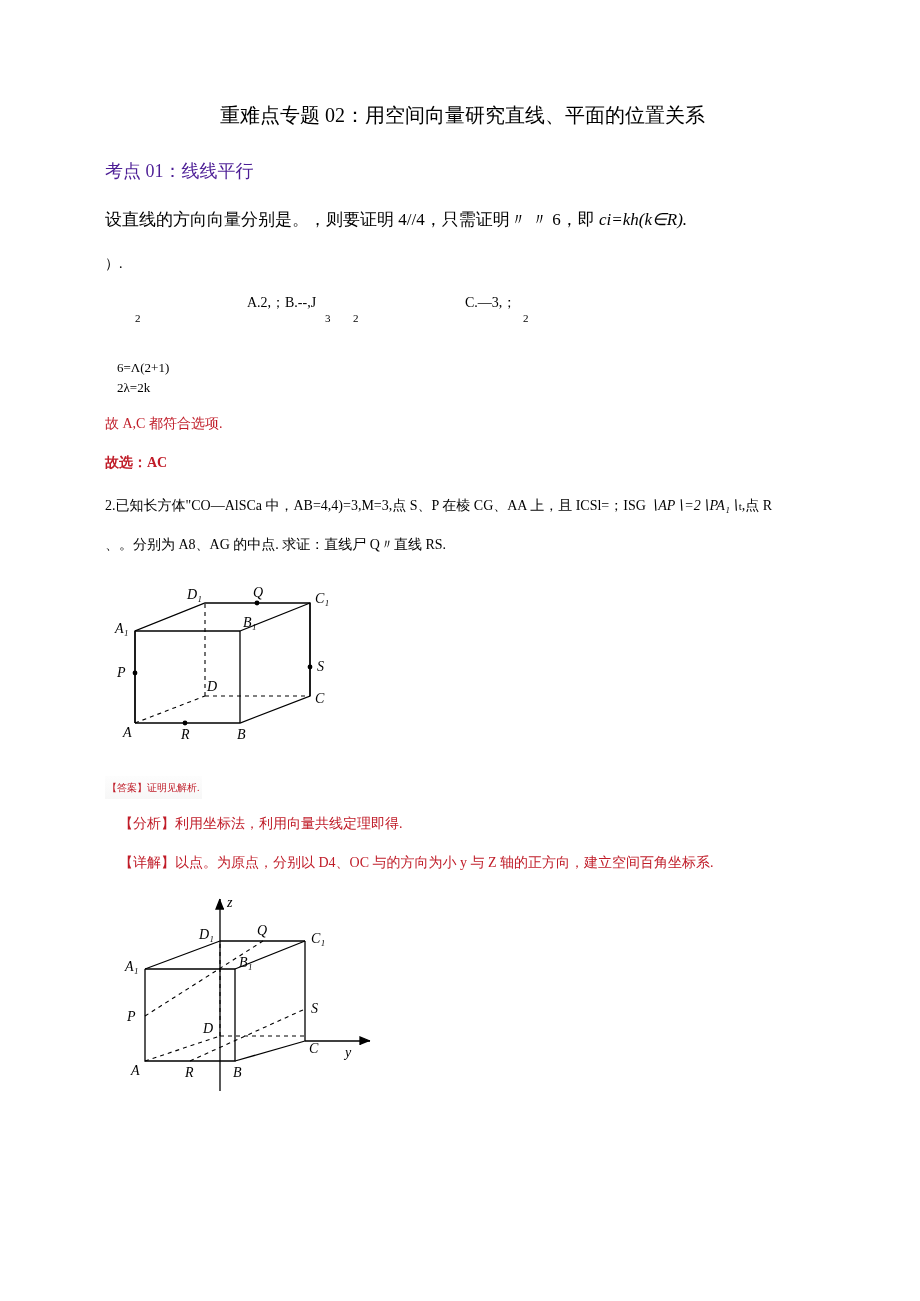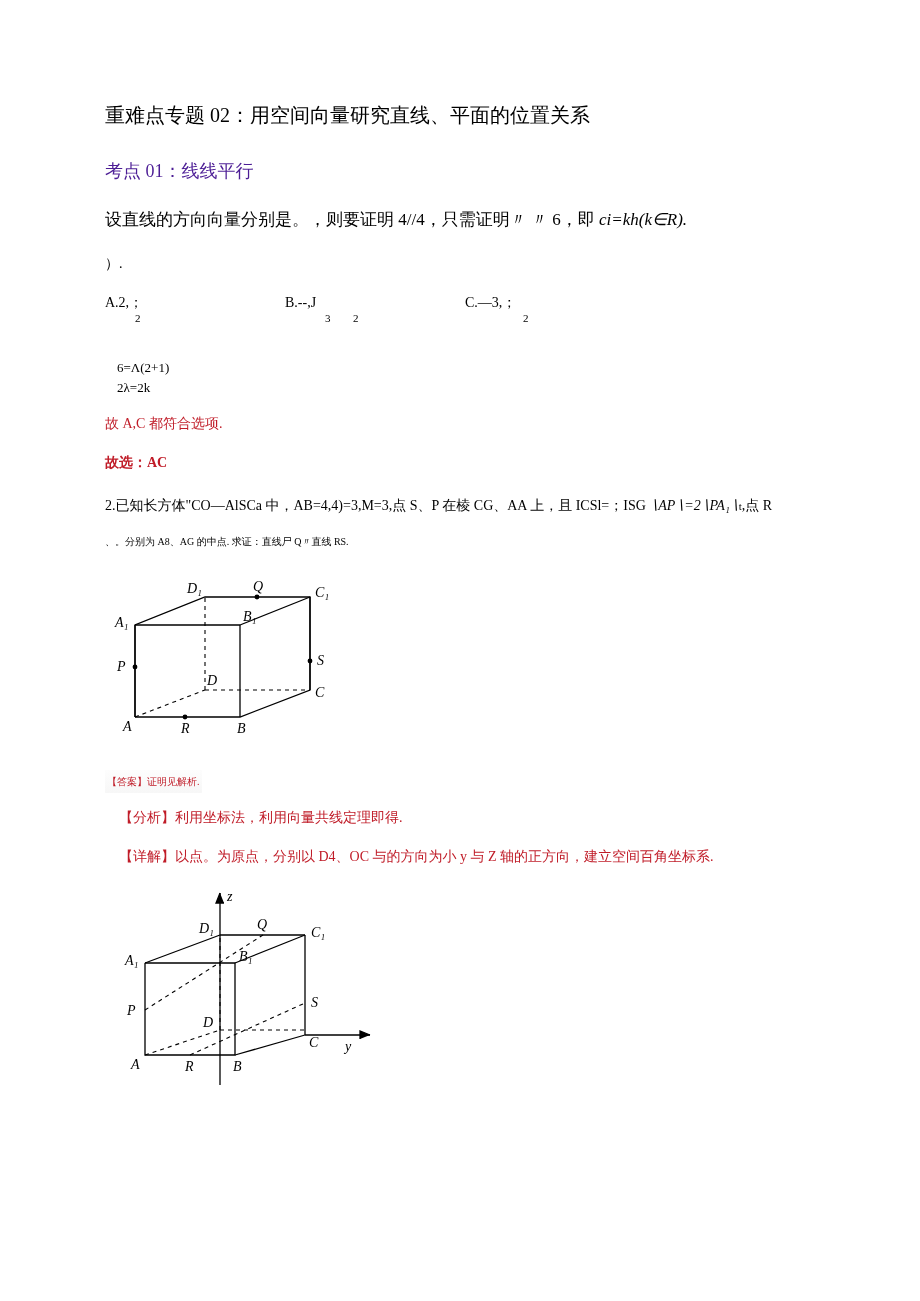--- a/index.html
+++ b/index.html
@@ -5,40 +5,40 @@
     * { margin: 0; padding: 0; box-sizing: border-box; }
     body {
       width: 920px;
       background: #fff;
       font-family: "SimSun", "Times New Roman", serif;
       font-size: 15px;
       color: #000;
       padding: 100px 100px 40px 105px;
       line-height: 1.5;
     }
-    .title { font-size: 20px; margin-bottom: 28px; font-family: "SimSun", serif; }
+    .title { font-size: 20px; text-align: center; margin-bottom: 28px; font-family: "SimSun", serif; }
     .kaodian { color: #4c1d95; font-size: 18px; margin-bottom: 22px; font-family: Liberation Serif, serif; }
     .para { margin-bottom: 20px; font-size: 17px; }
     .para-small { margin-bottom: 18px; font-size: 14px; }
     .italic { font-style: italic; font-family: "Times New Roman", serif; }
     .options { display: flex; margin-bottom: 24px; font-size: 14px; position:relative; height:42px;}
     .opt { position:relative; }
     .opt .main { display:inline; }
     .opt .sub { position:absolute; top:18px; font-size:11px; }
-    .optA { flex: 0 0 180px; }
+    .optA { flex: 0 0 180px; text-align: right; }
     .optB { flex: 0 0 180px; }
     .optC { flex: 0 0 180px; }
     .optD { flex: 1; }
     .jiexi-row { display:flex; align-items:flex-start; margin-bottom:14px; font-size:14px; }
     .jiexi-left { flex: 0 0 430px; }
     .jiexi-right { font-size:13px; line-height:1.6;margin-left:12px; }
     .red { color: #c01c28; }
     .red-ital { color: #c01c28; font-style: italic; }
     .q2 { font-size:14px; margin-bottom:18px; }
-    .q2b { font-size:10px; margin-bottom:18px; }
+    .q2b { font-size:14px; margin-bottom:18px; }
     .svgwrap { margin-bottom:6px; }
     .answer-bar { background: linear-gradient(#fdfdfd,#f7f7f7); padding:4px 2px 4px 2px; font-size:10px; margin-bottom:14px; width:fit-content;}
     svg text { font-family: "Times New Roman", serif; font-style: italic; }
     .sub11{font-size:11px;}
   </style>
 </head>
 <body>
 
 <div class="title">重难点专题 02：用空间向量研究直线、平面的位置关系</div>
 

